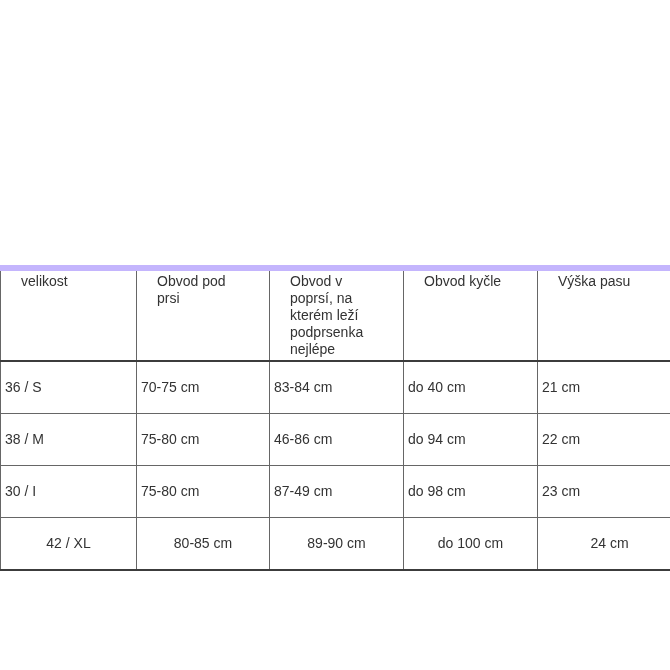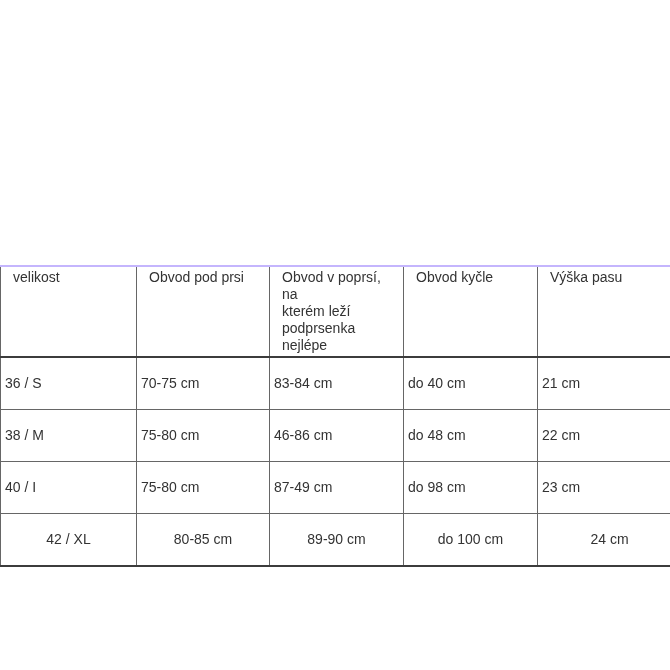--- a/index.html
+++ b/index.html
@@ -23,24 +23,24 @@
   col.c2 { width: 133px; }
   col.c3 { width: 134px; }
   col.c4 { width: 134px; }
   col.c5 { width: 144px; }
   table.size-table th,
   table.size-table td {
     border: 1px solid #666666;
     overflow: hidden;
   }
   table.size-table thead th {
-    border-top: 2px solid #c4b5fd;
+    border-top: 6px solid #c4b5fd;
     border-bottom: 2px solid #3c3c3c;
     height: 55px;
-    padding: 2px 12px;
+    padding: 2px 20px;
     vertical-align: top;
     text-align: left;
     font-weight: normal;
     white-space: pre-line;      
     line-height: 17px;
   }
   table.size-table tbody td {
     height: 19px;
     padding: 16px 4px;
     line-height: 19px;
@@ -79,25 +79,25 @@
       <td>36 / S</td>
       <td>70-75 cm</td>
       <td>83-84 cm</td>
       <td>do 40 cm</td>
       <td>21 cm</td>
     </tr>
     <tr>
       <td>38 / M</td>
       <td>75-80 cm</td>
       <td>46-86 cm</td>
-      <td>do 48 cm</td>
+      <td>do 94 cm</td>
       <td>22 cm</td>
     </tr>
     <tr>
-      <td>40 / I</td>
+      <td>30 / I</td>
       <td>75-80 cm</td>
       <td>87-49 cm</td>
       <td>do 98 cm</td>
       <td>23 cm</td>
     </tr>
     <tr>
       <td>42 / XL</td>
       <td>80-85 cm</td>
       <td>89-90 cm</td>
       <td>do 100 cm</td>

